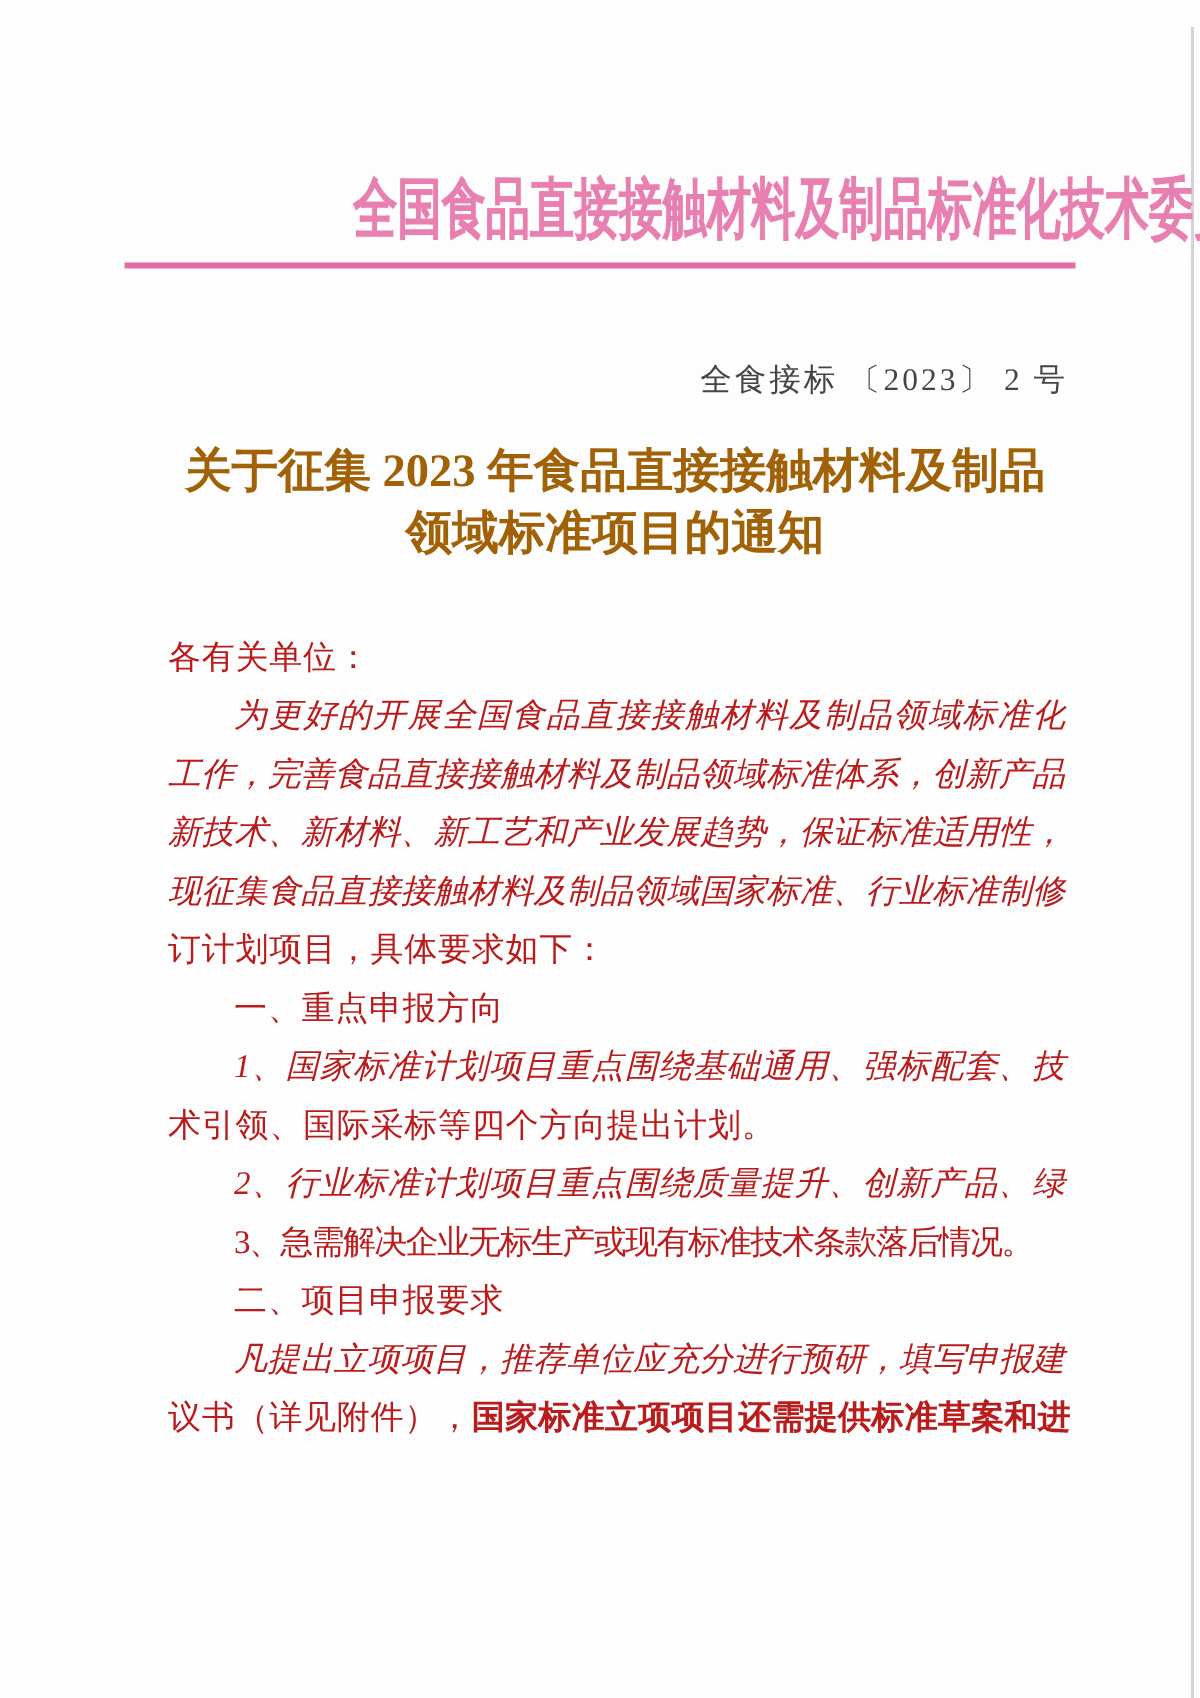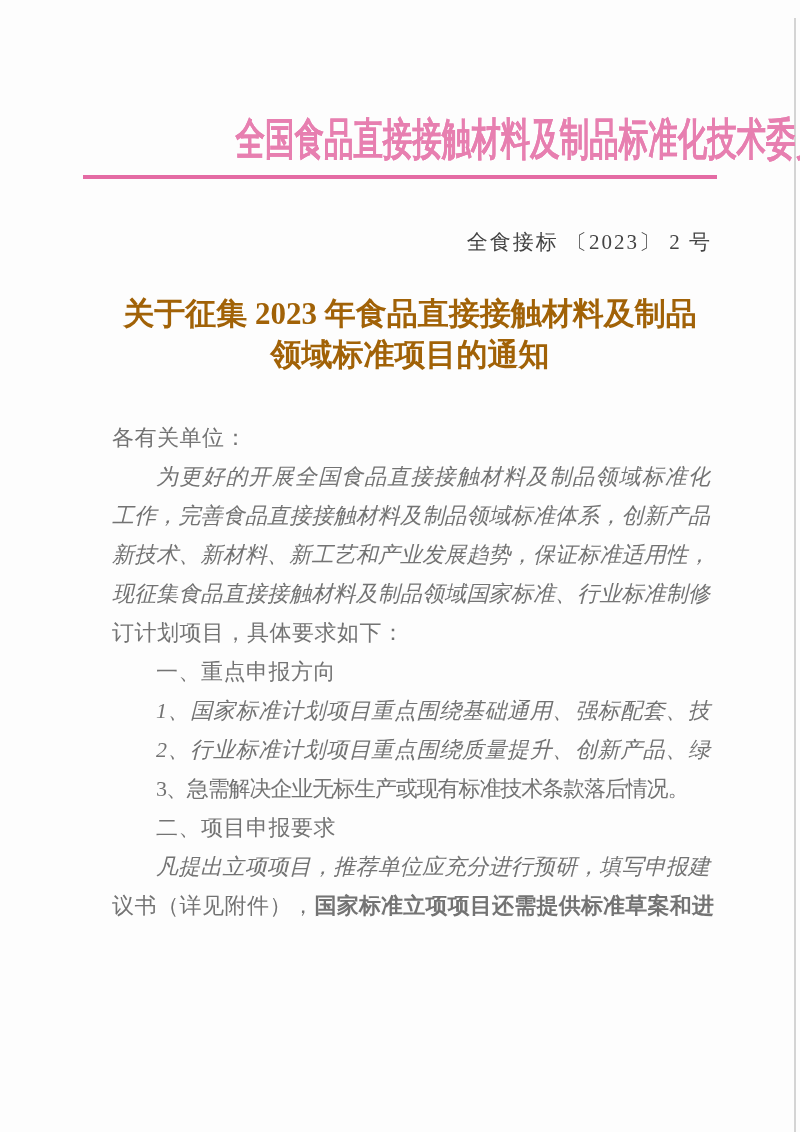--- a/index.html
+++ b/index.html
@@ -42,21 +42,21 @@
     font-size: 44px;
     font-weight: 700;
     color: #e77fb0;
     letter-spacing: 0px;
     transform: scaleX(0.67);
     transform-origin: center;
     text-shadow: 0 0 0.6px #e77fb0;
   }
   .doc-number {
     position: absolute;
-    top: 228px;
+    top: 239px;
     right: 88px;
     font-size: 21px;
     letter-spacing: 2px;
     color: #444;
     white-space: nowrap;
   }
   .doc-title {
     position: absolute;
     top: 293px;
     left: 100px;
@@ -67,21 +67,21 @@
     color: #a16207;
     line-height: 41px;
     white-space: nowrap;
   }
   .body-text {
     position: absolute;
     top: 418px;
     left: 112px;
     width: 598px;
     font-size: 22px;
-    color: #737373;
+    color: #b91c1c;
   }
   .line {
     height: 39px;
     line-height: 39px;
     white-space: nowrap;
     letter-spacing: 0.5px;
   }
   .line.indent { text-indent: 44px; }
   .line.jfull { text-align: justify; text-align-last: justify; letter-spacing: 0; font-style: italic; }
   .line.tight { letter-spacing: -1.1px; }
@@ -107,20 +107,21 @@
 
   <div class="body-text">
     <div class="line">各有关单位：</div>
     <div class="line indent jfull">为更好的开展全国食品直接接触材料及制品领域标准化</div>
     <div class="line jfull">工作，完善食品直接接触材料及制品领域标准体系，创新产品</div>
     <div class="line jfull">新技术、新材料、新工艺和产业发展趋势，保证标准适用性，</div>
     <div class="line jfull">现征集食品直接接触材料及制品领域国家标准、行业标准制修</div>
     <div class="line">订计划项目，具体要求如下：</div>
     <div class="line indent">一、重点申报方向</div>
     <div class="line indent jfull">1、国家标准计划项目重点围绕基础通用、强标配套、技</div>
+    <div class="line">术引领、国际采标等四个方向提出计划。</div>
     <div class="line indent jfull">2、行业标准计划项目重点围绕质量提升、创新产品、绿</div>
     <div class="line indent tight">3、急需解决企业无标生产或现有标准技术条款落后情况。</div>
     <div class="line indent">二、项目申报要求</div>
     <div class="line indent jfull">凡提出立项项目，推荐单位应充分进行预研，填写申报建</div>
     <div class="line">
       <span>议书（详见附件），</span><span class="bold-run">国家标准立项项目还需提供标准草案和进</span>
     </div>
   </div>
 
 </div>

